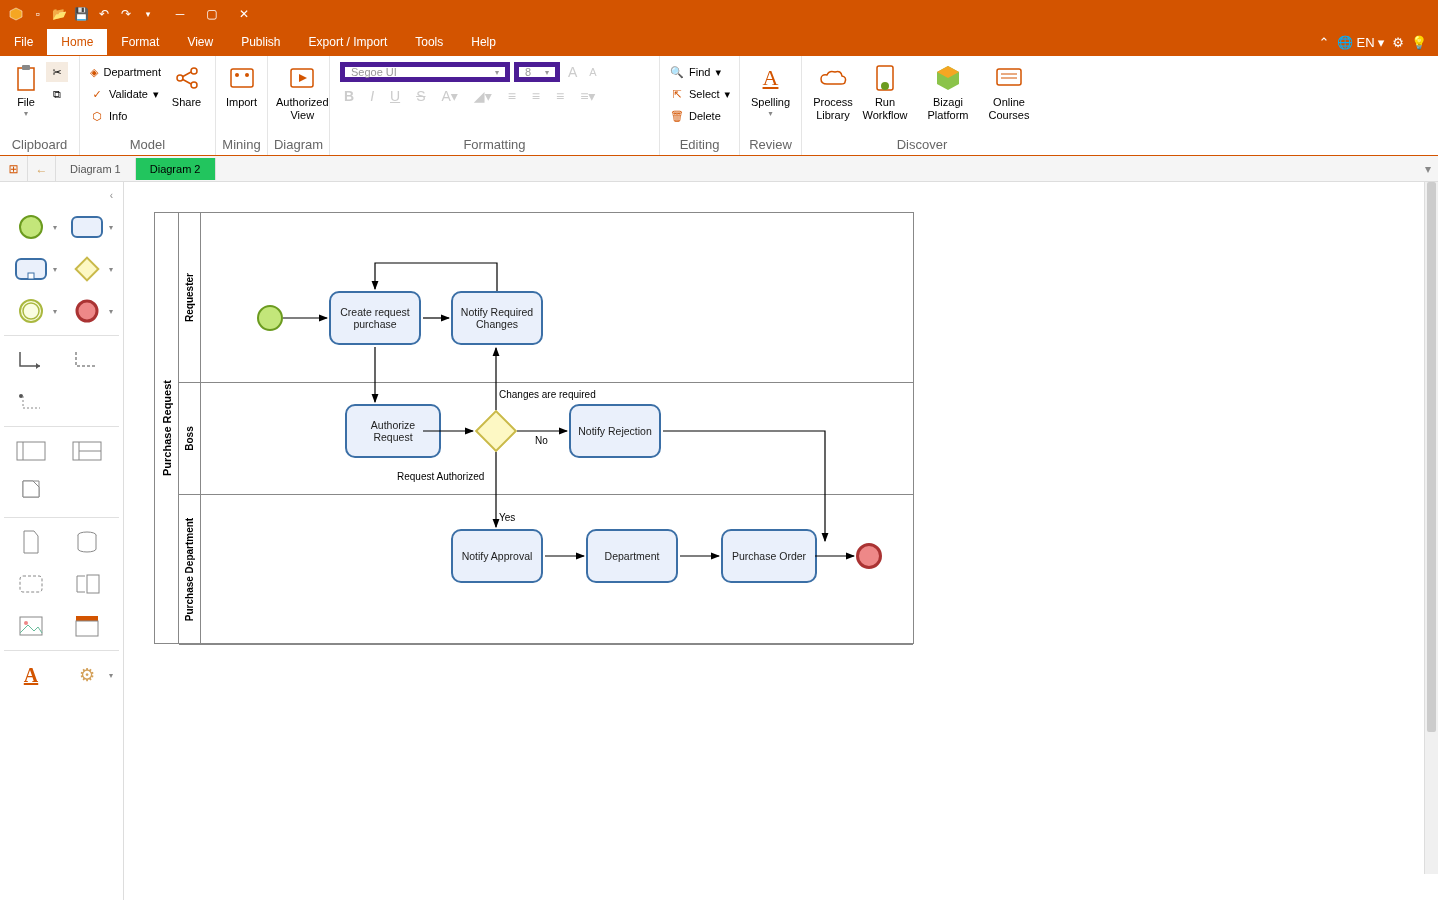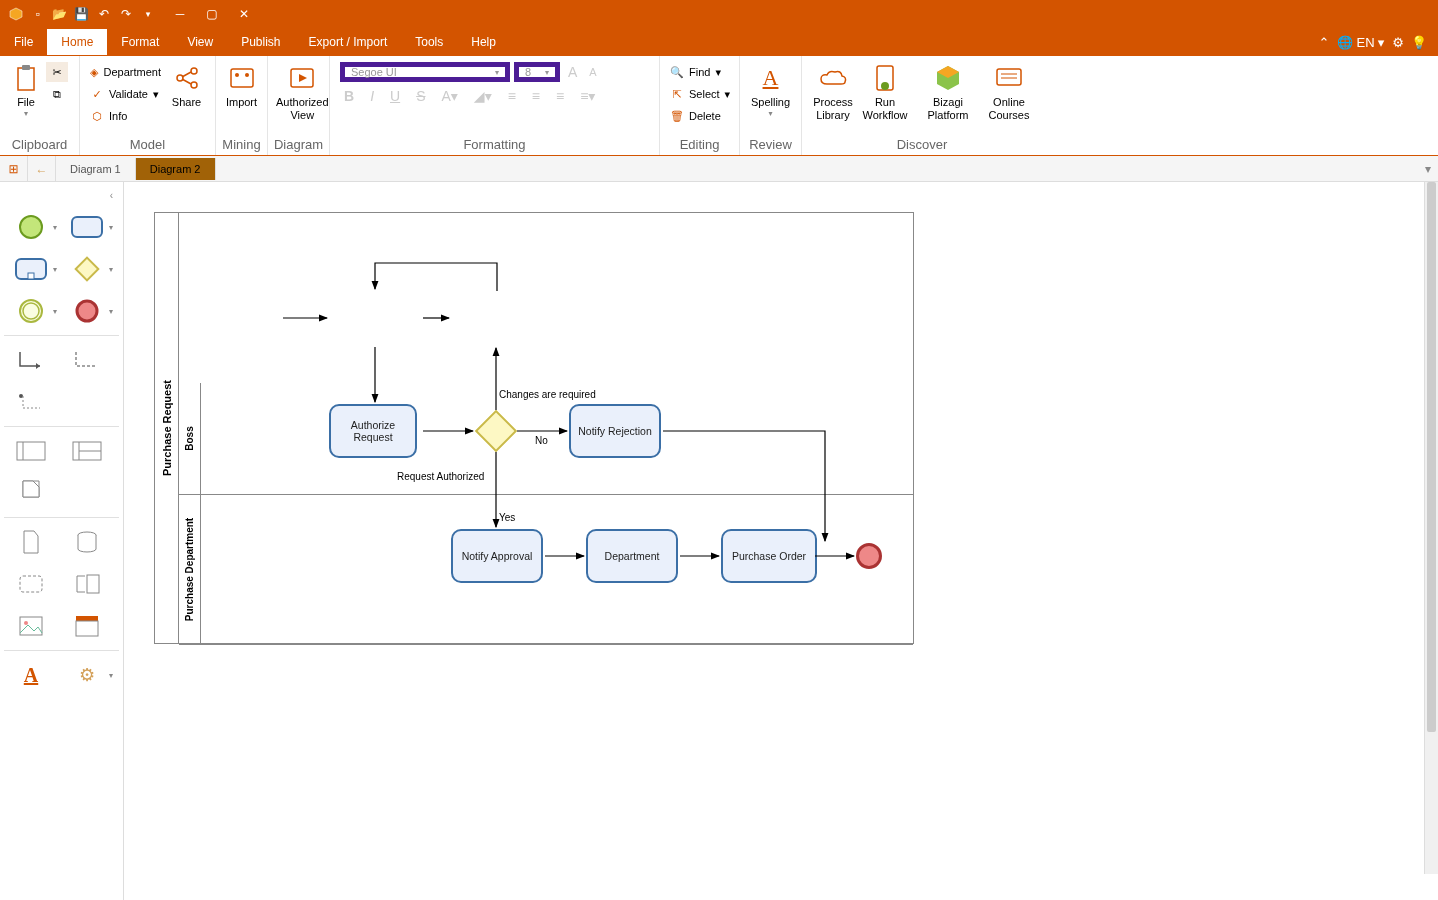--- a/index.html
+++ b/index.html
@@ -32,21 +32,21 @@
 .rbtn-small { display: flex; align-items: center; gap: 5px; padding: 3px 4px; font-size: 11px; cursor: pointer; white-space: nowrap; }
 .rbtn-small .ricon-sm { width: 14px; height: 14px; display:inline-flex; align-items:center; justify-content:center; }
 .vlist { display: flex; flex-direction: column; gap: 2px; padding-top:2px; }
 .font-box { border: 5px solid #4c1d95; background: #fff; height: 20px; font-size: 11px; color: #999; padding: 0 6px; display: flex; align-items: center; justify-content: space-between; }
 .fchar { color: #ccc; font-size: 14px; padding: 0 4px; }
 
 
 .doc-tabs { height: 26px; background: #f5f5f5; border-bottom: 1px solid #ddd; display: flex; align-items: center; }
 .doc-tabs .ticon { width: 28px; height: 26px; display: flex; align-items: center; justify-content: center; border-right: 1px solid #ddd; cursor: pointer; color: #d35400; }
 .doc-tabs .tab { padding: 5px 14px; font-size: 11px; border-right: 1px solid #ddd; cursor: pointer; color: #555; }
-.doc-tabs .tab.active { background: #a16207; color: #000; }
+.doc-tabs .tab.active { background: #22c55e; color: #000; }
 .doc-tabs .expand { margin-left: auto; width: 20px; text-align: center; color: #888; cursor: pointer; }
 
 
 .main { display: flex; height: 720px; }
 .palette { width: 124px; background: #fff; border-right: 1px solid #ddd; padding: 6px 4px; overflow:hidden;}
 .palette .collapse { text-align: right; padding: 2px 6px; color: #888; cursor: pointer; font-size:10px;}
 .palette-row { display: flex; gap: 6px; margin: 6px 2px; }
 .pcell { width: 50px; height: 36px; border: 1px solid transparent; display: flex; align-items: center; justify-content: center; cursor:grab; position:relative;}
 .pcell .dd { position:absolute; right:-2px; top:50%; transform:translateY(-50%); font-size:8px; color:#888;}
 .palette hr { border: none; border-top: 1px solid #e0e0e0; margin: 4px 0; }
@@ -455,27 +455,41 @@
         </div>
     </div>
   </div>
 
   <div class="canvas-wrap">
     <div class="canvas">
       <div class="pool-label">
           <span>Purchase Request</span>
         </div>
 
+      <div class="lane" style="top:0; height:170px">
+        <div class="lane-label">
+            <span>Requester</span>
+          </div>
+        <div class="lane-content">
+          <div class="start-event" style="left:56px; top:92px"></div>
+          <div class="task" style="left:128px; top:78px; width:92px; height:54px">
+              <span>Create request purchase</span>
+            </div>
+          <div class="task" style="left:250px; top:78px; width:92px; height:54px">
+              <span>Notify Required Changes</span>
+            </div>
+        </div>
+      </div>
 
       <div class="lane" style="top:170px; height:112px">
         <div class="lane-label">
             <span>Boss</span>
           </div>
         <div class="lane-content">
-          <div class="task" style="left:128px; top:21px; width:88px; height:54px">
+          <div class="task" style="left:144px; top:21px; width:96px; height:54px">
               <span>Authorize Request</span>
             </div>
           <div class="gateway" style="left:280px; top:33px"></div>
           <div class="task" style="left:368px; top:21px; width:92px; height:54px">
               <span>Notify Rejection</span>
             </div>
         </div>
       </div>
 
       <div class="lane" style="top:282px; height:150px">

